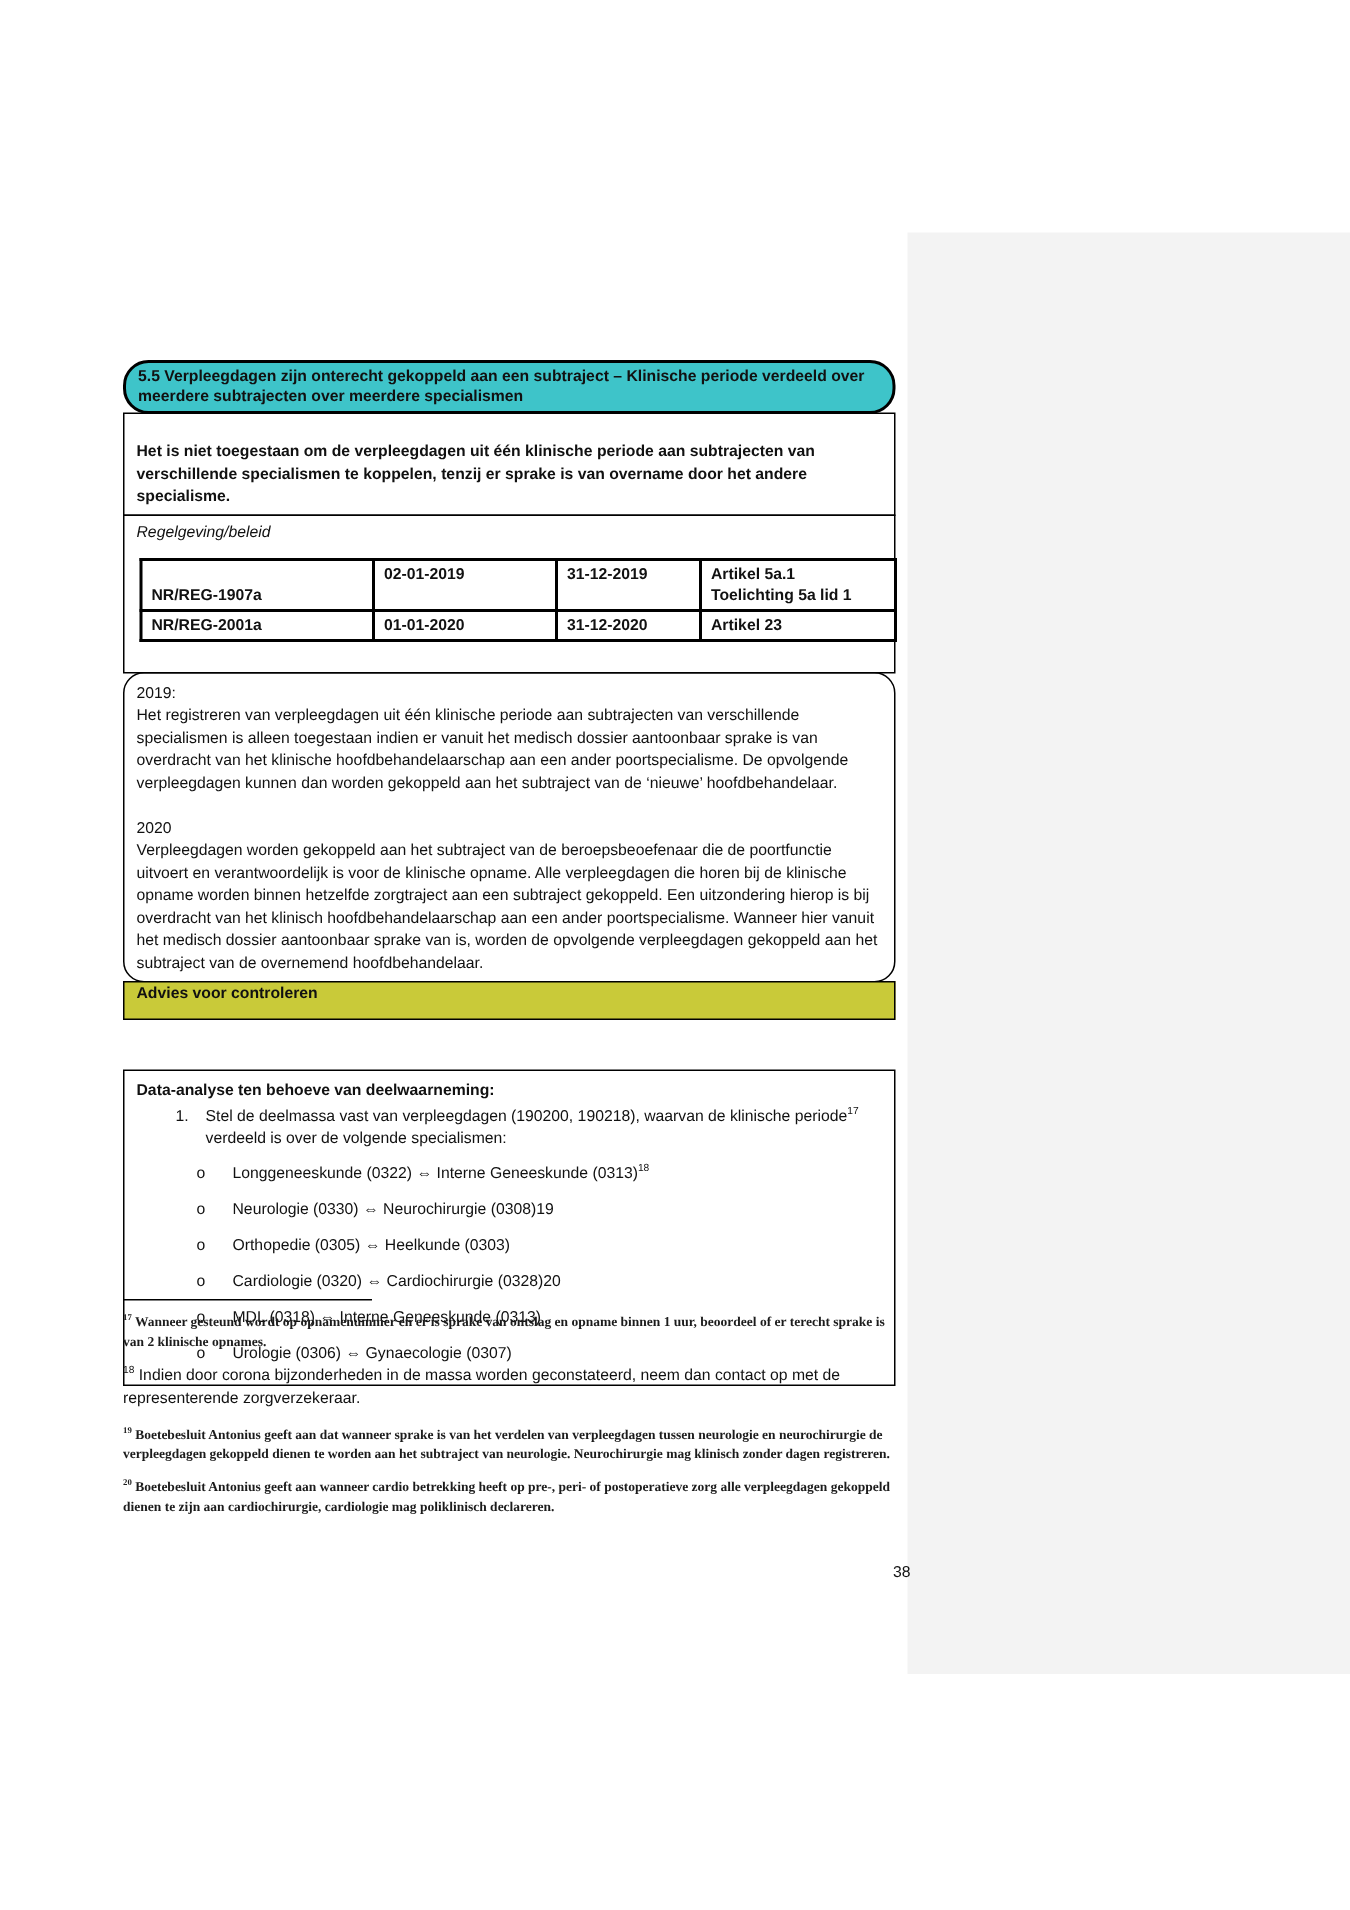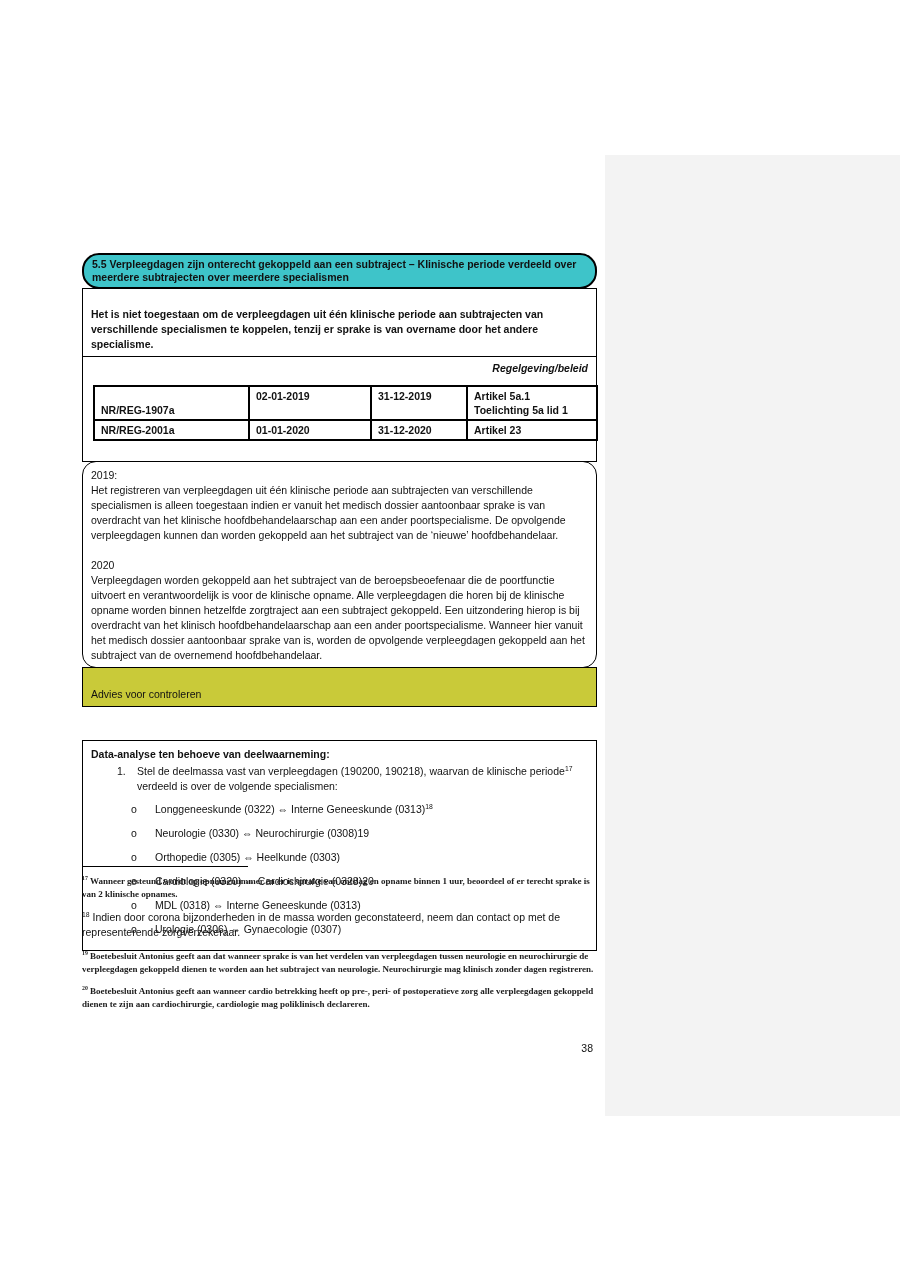--- a/index.html
+++ b/index.html
@@ -30,37 +30,37 @@
     left: 82px; top: 240px;
     width: 515px;
   }
   .section {
     border: 1px solid #000;
     margin-top: -1px;
     padding: 4px 8px;
     font-size: 10.5px;
     line-height: 15px;
   }
-  .section:first-child { margin-top: 13px; border-radius: 17px; }
+  .section:first-child { margin-top: 0; border-radius: 17px; }
 
   .sec-header {
     background: var(--header-bg);
     border: 2px solid #000;
     font-weight: bold;
     font-size: 10.5px;
     line-height: 13px;
     padding: 3px 8px;
   }
 
   .sec-summary { min-height: 62px; }
   .sec-summary .label { font-weight: bold; }
   .sec-summary .text { margin-top: 14px; font-weight: bold; }
 
   .sec-regulation { min-height: 101px; }
-  .sec-regulation .label { font-weight: bold; font-style: italic; text-align: right; }
+  .sec-regulation .label { font-weight: normal; font-style: italic; }
 
   .reg-table {
     border-collapse: collapse;
     margin: 9px 0 16px 2px;
     width: 503px;
     table-layout: fixed;
   }
   .reg-table td {
     border: 2px solid #000;
     font-weight: bold;
@@ -75,23 +75,23 @@
   .reg-table col:nth-child(4) { width: 130px; }
   .reg-table tr:first-child { height: 33px; }
   .reg-table tr:last-child { height: 20px; }
   .reg-table td.valign-bottom { vertical-align: bottom; }
 
   .sec-explanation { min-height: 199px; padding-top: 6px; border-radius: 14px; }
   .sec-explanation .year-gap { height: 15px; }
 
   .sec-advice {
     background: var(--advice-bg);
-    font-weight: normal;
+    font-weight: bold;
     min-height: 26px;
-    padding-top: 19px;
+    padding-top: 0;
   }
 
   .sec-analysis { min-height: 187px; padding-top: 6px; margin-top: 33px; }
   .sec-analysis .heading { font-weight: bold; }
   .analysis-item { display: flex; margin-top: 2px; }
   .analysis-item .num { width: 20px; margin-left: 26px; flex: none; }
   .analysis-item .item-text { width: 440px; }
   .bullet-list { margin-top: 8px; }
   .bullet-row { display: flex; margin-bottom: 9px; line-height: 15px; }
   .bullet-row .marker { width: 24px; margin-left: 40px; flex: none; }
@@ -117,21 +117,21 @@
   }
   .fn-sans {
     font-family: "Liberation Sans", "DejaVu Sans", sans-serif;
     font-size: 10.5px;
     line-height: 15px;
   }
   .fn19-20 { font-weight: bold; }
 
   .page-number {
     position: absolute;
-    left: 78px; top: 1042px;
+    left: 92px; top: 1042px;
     width: 515px;
     text-align: right;
     font-size: 10.5px;
   }
 </style>
 </head>
 <body>
 
 <div class="side-panel"></div>
 

